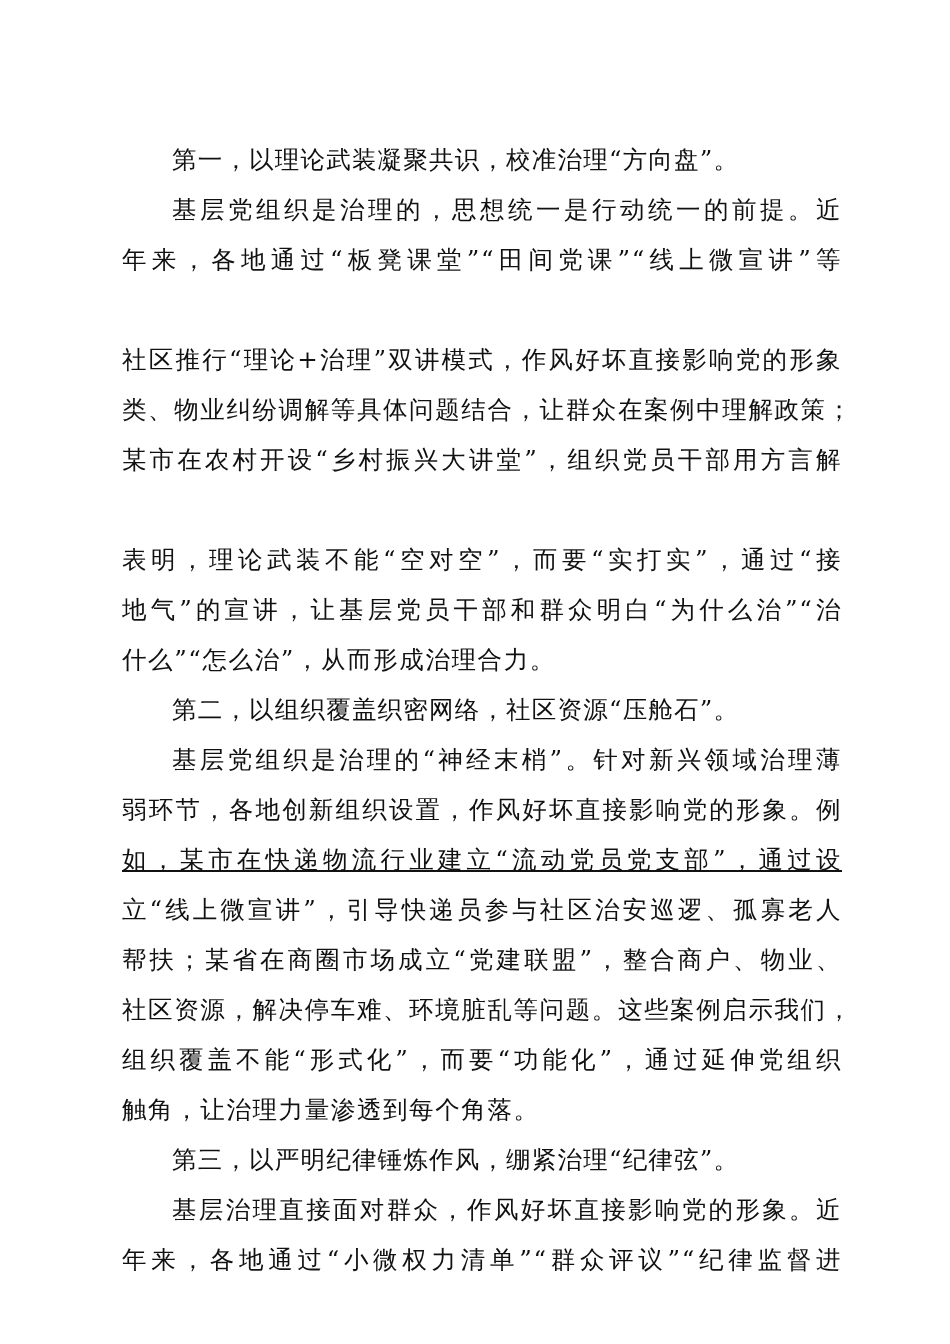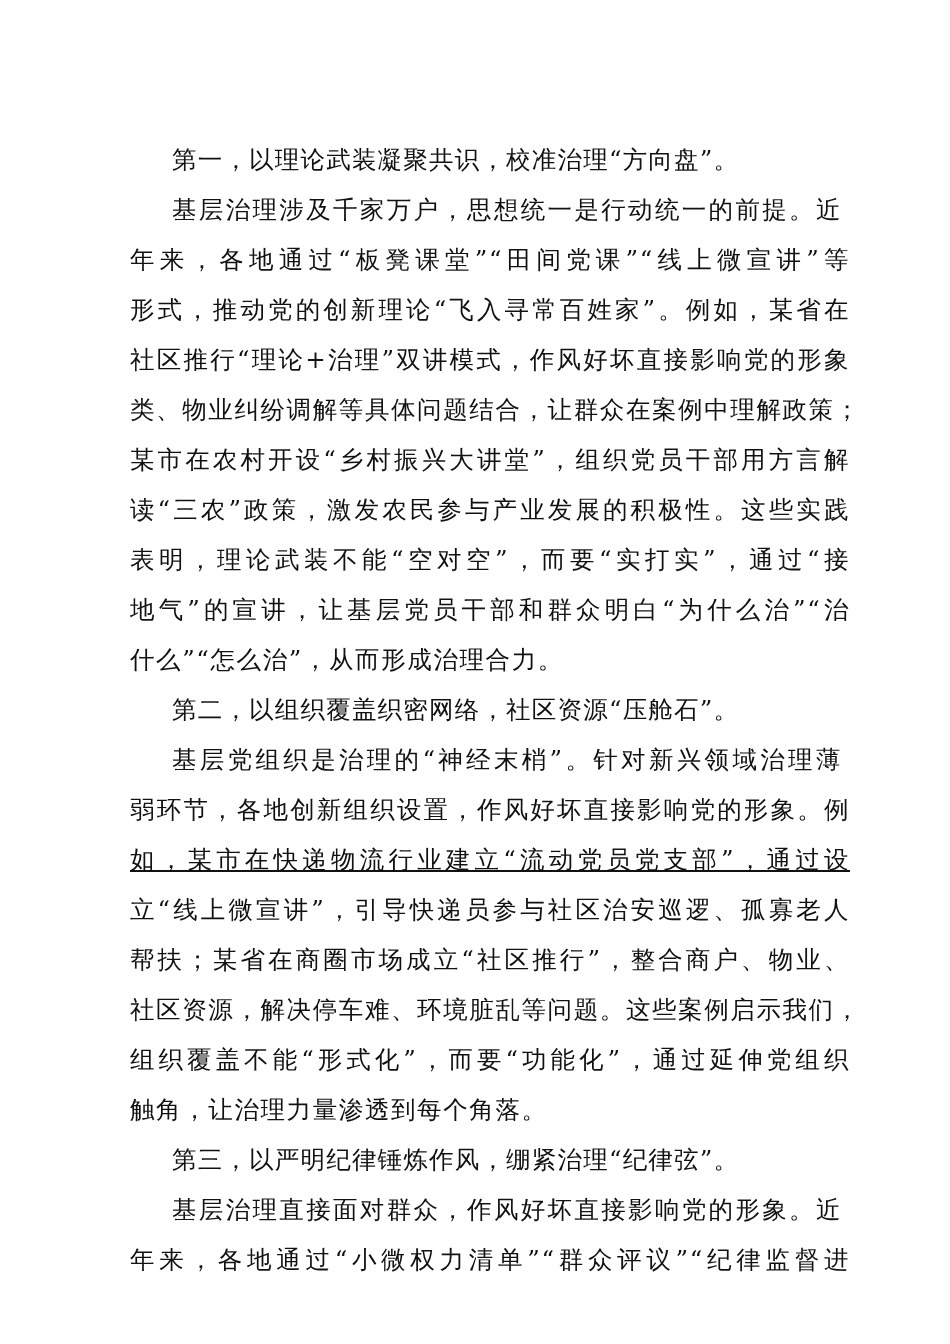--- a/index.html
+++ b/index.html
@@ -3,21 +3,21 @@
   <meta charset="utf-8">
   <style>
     html, body { margin: 0; padding: 0; background: #ffffff; }
     body { width: 950px; height: 1344px; position: relative; overflow: hidden; }
     .page {
       position: absolute; left: 0; top: 0; width: 950px; height: 1344px;
       background: #ffffff;
     }
     .line {
       position: absolute;
-      left: 130px;
+      left: 122px;
       width: 720px;
       height: 40px;
       font-family: "DejaVu Serif", "Liberation Serif", serif;
       font-size: 24.5px;
       line-height: 40px;
       color: #111111;
       white-space: nowrap;
       letter-spacing: 1.6px;
       text-align: justify;
       text-align-last: justify;
@@ -30,37 +30,35 @@
       text-align-last: left;
       letter-spacing: 1.2px;
     }
   </style>
 </head>
 <body>
 
 <div class="page">
 
   <div class="line indent heading" style="top:140px;">第一，以理论武装凝聚共识，校准治理“方向盘”。</div>
-  <div class="line indent" style="top:190px;">基层治理涉及千家万户，思想统一是行动统一的前提。近</div>
+  <div class="line indent" style="top:190px;">基层党组织是治理的，思想统一是行动统一的前提。近</div>
   <div class="line" style="top:240px;">年来，各地通过“板凳课堂”“田间党课”“线上微宣讲”等</div>
-  <div class="line" style="top:290px;">形式，推动党的创新理论“飞入寻常百姓家”。例如，某省在</div>
   <div class="line" style="top:340px;">社区推行“理论+治理”双讲模式，作风好坏直接影响党的形象</div>
   <div class="line" style="top:390px;">类、物业纠纷调解等具体问题结合，让群众在案例中理解政策；</div>
   <div class="line" style="top:440px;">某市在农村开设“乡村振兴大讲堂”，组织党员干部用方言解</div>
-  <div class="line" style="top:490px;">读“三农”政策，激发农民参与产业发展的积极性。这些实践</div>
   <div class="line" style="top:540px;">表明，理论武装不能“空对空”，而要“实打实”，通过“接</div>
   <div class="line" style="top:590px;">地气”的宣讲，让基层党员干部和群众明白“为什么治”“治</div>
   <div class="line last" style="top:640px;">什么”“怎么治”，从而形成治理合力。</div>
 
   <div class="line indent heading" style="top:690px;">第二，以组织覆盖织密网络，社区资源“压舱石”。</div>
   <div class="line indent" style="top:740px;">基层党组织是治理的“神经末梢”。针对新兴领域治理薄</div>
   <div class="line" style="top:790px;">弱环节，各地创新组织设置，作风好坏直接影响党的形象。例</div>
   <div class="line" style="top:840px;text-decoration:underline;">如，某市在快递物流行业建立“流动党员党支部”，通过设</div>
   <div class="line" style="top:890px;">立“线上微宣讲”，引导快递员参与社区治安巡逻、孤寡老人</div>
-  <div class="line" style="top:940px;">帮扶；某省在商圈市场成立“社区推行”，整合商户、物业、</div>
+  <div class="line" style="top:940px;">帮扶；某省在商圈市场成立“党建联盟”，整合商户、物业、</div>
   <div class="line" style="top:990px;">社区资源，解决停车难、环境脏乱等问题。这些案例启示我们，</div>
   <div class="line" style="top:1040px;">组织覆盖不能“形式化”，而要“功能化”，通过延伸党组织</div>
   <div class="line last" style="top:1090px;">触角，让治理力量渗透到每个角落。</div>
 
   <div class="line indent heading" style="top:1140px;">第三，以严明纪律锤炼作风，绷紧治理“纪律弦”。</div>
   <div class="line indent" style="top:1190px;">基层治理直接面对群众，作风好坏直接影响党的形象。近</div>
   <div class="line" style="top:1240px;">年来，各地通过“小微权力清单”“群众评议”“纪律监督进</div>
 
 </div>
 

